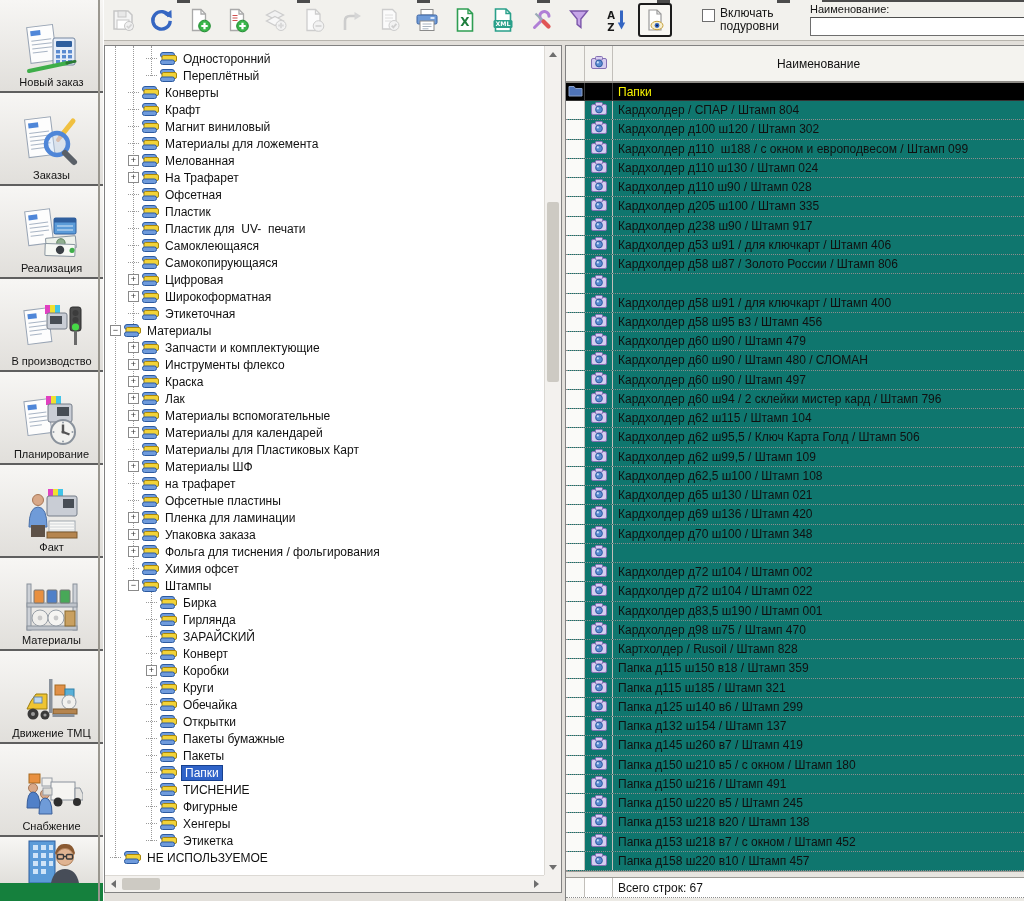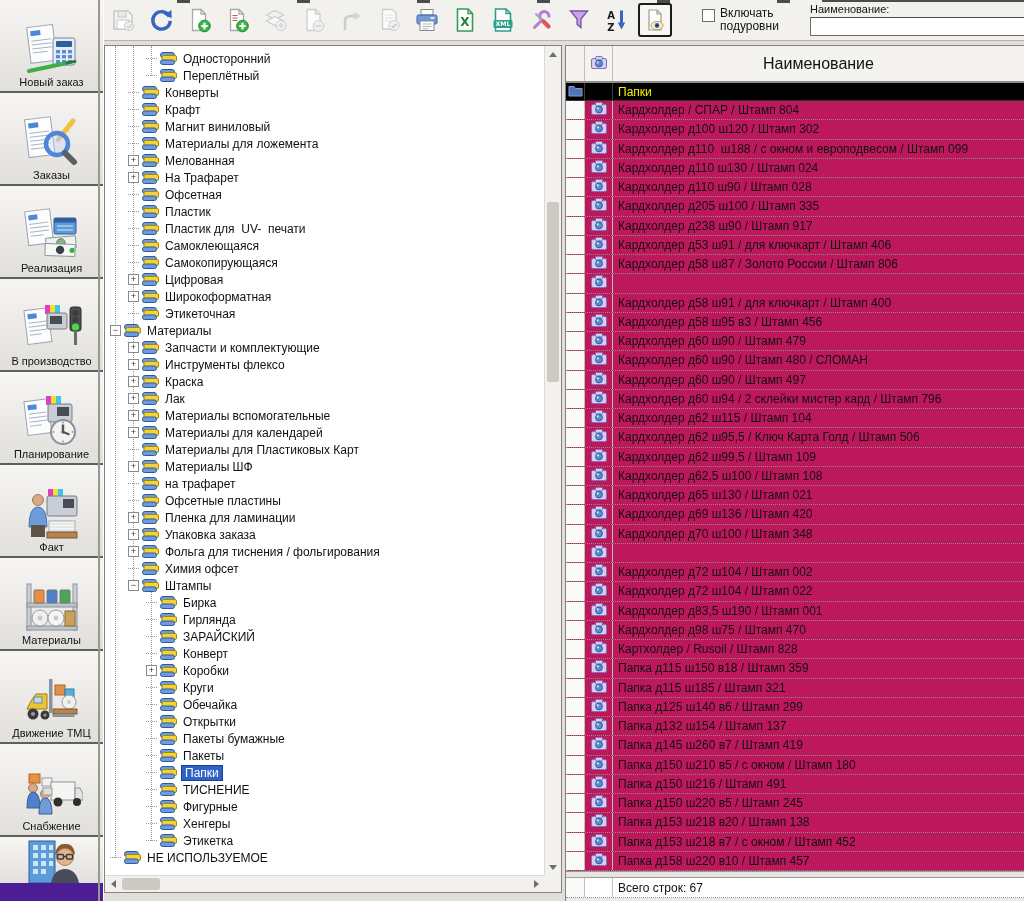--- a/index.html
+++ b/index.html
@@ -1,19 +1,19 @@
 <!DOCTYPE html>
 <html><head>
 <meta charset="utf-8">
 <style>
 *{margin:0;padding:0;box-sizing:border-box}
 html,body{width:1024px;height:901px;overflow:hidden;background:#e2dfda;font-family:"Liberation Sans",sans-serif}
 .app{position:relative;width:1024px;height:901px}
 
-.sidebar{position:absolute;left:0;top:0;width:104px;height:901px;background:#4c1d95;border-right:1px solid #fdfdfd;z-index:3}
+.sidebar{position:absolute;left:0;top:0;width:104px;height:901px;background:#15803d;border-right:1px solid #fdfdfd;z-index:3}
 .sbtn{height:93px;border-bottom:2px solid #5f5f5f;background:linear-gradient(#f7f6f4,#e1dfdb);display:flex;flex-direction:column;align-items:center;justify-content:flex-end;padding-bottom:2px;cursor:pointer;overflow:hidden}
 .sbtn:nth-child(10){height:46px;justify-content:flex-start;border-bottom:none}
 .sico{width:62px;height:58px;display:flex;align-items:flex-end;justify-content:center}
 .slbl{font-size:11px;color:#141414;white-space:nowrap;line-height:13px}
 .vline{position:absolute;left:98px;top:0;width:2px;height:901px;background:#9a978f;z-index:4}
 
 .toolbar{position:absolute;left:100px;top:0;width:924px;height:41px;background:#f2f1ed;border-bottom:1px solid #b8b5ae;display:flex;align-items:center;padding-left:6px}
 .tbtn{width:34px;height:34px;flex:none;display:flex;align-items:center;justify-content:center;margin-right:4px}
 .tbtn.pressed{border:2px solid #1c1c1c;border-radius:3px;background:#f8f7f3}
 .tick{position:absolute;top:0;width:13px;height:3px;background:#4c4c4c}
@@ -50,26 +50,26 @@
 .tri.d{border-top:5px solid #6e6e6e;border-bottom:none}
 .tri.l{border-right:5px solid #6e6e6e;border-left:none}
 .tri.r{border-left:5px solid #6e6e6e;border-right:none}
 
 .tbl{position:absolute;left:565px;top:45px;width:459px;height:856px;background:#eceae5;border-top:1px solid #828282;border-left:1px solid #828282;overflow:hidden}
 .c1{flex:none;width:19px;border-right:1px solid #c2bfba;background:#fafaf8}
 .c2{flex:none;width:28px;border-right:1px solid #c2bfba;display:flex;align-items:center;justify-content:center}
 .c3{flex:1;display:flex;align-items:center;padding:0 5px;overflow:hidden;white-space:pre}
 .thead{height:37px;display:flex;background:#f4f3ef;border-bottom:2px solid #8f8d88}
 .thead .c1,.thead .c2{background:#f4f3ef}
-.thead .c3{justify-content:center;font-size:16px;color:#111}
+.thead .c3{justify-content:center;font-size:12px;color:#111}
 .grow{height:18px;display:flex;background:#000;border-bottom:1px solid #333}
 .grow .c1{background:#000;border-right:1px solid #3a3a3a;display:flex;align-items:center;justify-content:center}
 .grow .c2{background:#000;border-right:1px solid #3a3a3a}
 .grow .c3{color:#f8f400;font-size:12px}
-.drow{height:19.25px;display:flex;background:#be185d;border-bottom:1px dotted #8c8c8c;cursor:default}
+.drow{height:19.25px;display:flex;background:#0f766e;border-bottom:1px dotted #8c8c8c;cursor:default}
 .drow .c3{font-size:12px;color:#101010}
 .tsep{height:7px;background:#e7e5e0;border-bottom:1px solid #9c9a95;border-top:1px solid #9c9a95}
 .tfoot{height:20px;display:flex;background:#fff;border-bottom:1px dotted #8c8c8c}
 .tfoot .c3{font-size:12px;color:#111}
 </style>
 </head>
 <body>
 
 <div class="app">
 

